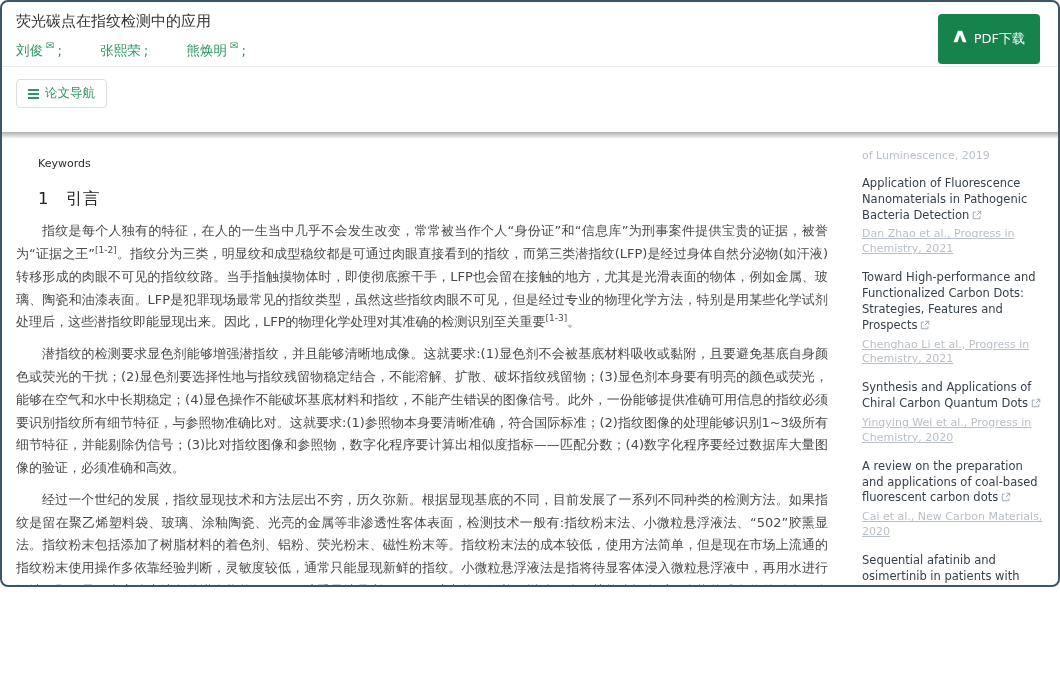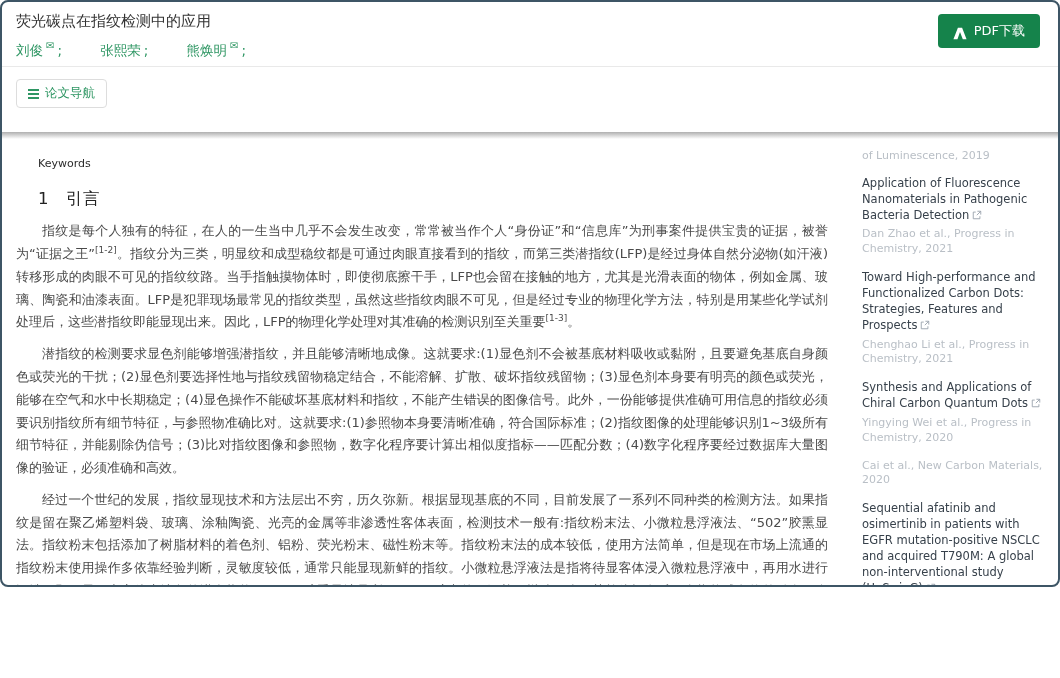--- a/index.html
+++ b/index.html
@@ -13,21 +13,21 @@
   
   .header { padding:10px 16px 6px 14px; position:relative; }
   .title { font-size:15px; color:#333; }
   .authors { margin-top:9px; font-size:13.5px; color:#2e9663; }
   .author { margin-right:34px; cursor:pointer; }
   .author .mail { font-size:10px; margin-left:3px; color:#2e9663; }
   .author .sep { margin-left:3px; }
   .pdf-btn {
     position:absolute; right:18px; top:12px;
     background:#15834b; color:#fff; border:none; border-radius:4px;
-    padding:8px 15px; font-size:13px; display:inline-flex; align-items:flex-end; gap:7px;
+    padding:16px 15px; font-size:13px; display:inline-flex; align-items:flex-start; gap:7px;
     cursor:pointer; font-family:inherit;
   }
   .hr1 { border-top:1px solid #e9e9e9; }
   
   .navrow { padding:9px 14px 24px 14px; }
   .nav-btn {
     background:#fff; border:1px solid #ddd; border-radius:4px;
     padding:5px 11px; color:#2e9663; font-size:12.5px;
     display:inline-flex; align-items:center; gap:6px; cursor:pointer; font-family:inherit;text-align:right;
   }
@@ -45,21 +45,21 @@
   }
   .sec-head { margin:18px 0 10px 22px; font-size:16.5px; color:#222; font-weight:500; letter-spacing:0.5px; }
   .para { font-size:13px; line-height:1.75; color:#4a4a4a; text-align:justify; text-indent:2em; margin-bottom:9px; }
   .para sup { font-size:9px; color:#4a4a4a; }
   
   .trendmd { width:182px; flex-shrink:0; padding-top:2px; }
   .tm-partial { color:#b9bfc6; font-size:11px; line-height:1.35; margin-bottom:12px; }
   .tm-item { margin-bottom:13px; }
   .tm-title { color:#37414b; font-size:11.5px; line-height:1.38; cursor:pointer; }
   .tm-ext { margin-left:3px; vertical-align:-1px; }
-  .tm-src { color:#b9bfc6; font-size:11px; line-height:1.35; margin-top:3px; }
+  .tm-src { color:#b9bfc6; font-size:11px; line-height:1.35; margin-top:3px;text-decoration:underline; }
 </style>
 </head>
 <body>
 
 <div class="page">
 
   <div class="header">
     <div class="title">荧光碳点在指纹检测中的应用</div>
     <div class="authors">
       <span class="author"><span>刘俊</span><sup class="mail">✉</sup><span class="sep">;</span></span>
@@ -124,20 +124,24 @@
 
       <div class="tm-item">
         <div class="tm-title"><span>Synthesis and Applications of Chiral Carbon Quantum Dots</span><span class="tm-ext"><svg width="10" height="10" viewBox="0 0 12 12">
                 <path d="M4.5 2.5 H1.5 V10.5 H9.5 V7.5" stroke="#9aa3ad" stroke-width="1.1" fill="none"></path>
                 <path d="M6.5 1.5 H10.5 V5.5 M10.5 1.5 L5.8 6.2" stroke="#9aa3ad" stroke-width="1.1" fill="none"></path>
               </svg></span></div>
         <div class="tm-src">Yingying Wei et al., Progress in Chemistry, 2020</div>
       </div>
 
       <div class="tm-item">
+        <div class="tm-title"><span>A review on the preparation and applications of coal-based fluorescent carbon dots</span><span class="tm-ext"><svg width="10" height="10" viewBox="0 0 12 12">
+                <path d="M4.5 2.5 H1.5 V10.5 H9.5 V7.5" stroke="#9aa3ad" stroke-width="1.1" fill="none"></path>
+                <path d="M6.5 1.5 H10.5 V5.5 M10.5 1.5 L5.8 6.2" stroke="#9aa3ad" stroke-width="1.1" fill="none"></path>
+              </svg></span></div>
         <div class="tm-src">Cai et al., New Carbon Materials, 2020</div>
       </div>
 
       <div class="tm-item">
         <div class="tm-title"><span>Sequential afatinib and osimertinib in patients with EGFR mutation-positive NSCLC and acquired T790M: A global non-interventional study (UpSwinG)</span><span class="tm-ext"><svg width="10" height="10" viewBox="0 0 12 12">
                 <path d="M4.5 2.5 H1.5 V10.5 H9.5 V7.5" stroke="#9aa3ad" stroke-width="1.1" fill="none"></path>
                 <path d="M6.5 1.5 H10.5 V5.5 M10.5 1.5 L5.8 6.2" stroke="#9aa3ad" stroke-width="1.1" fill="none"></path>
               </svg></span></div>
         <div class="tm-src">Popat et al., Lung Cancer, 2021</div>
       </div>

